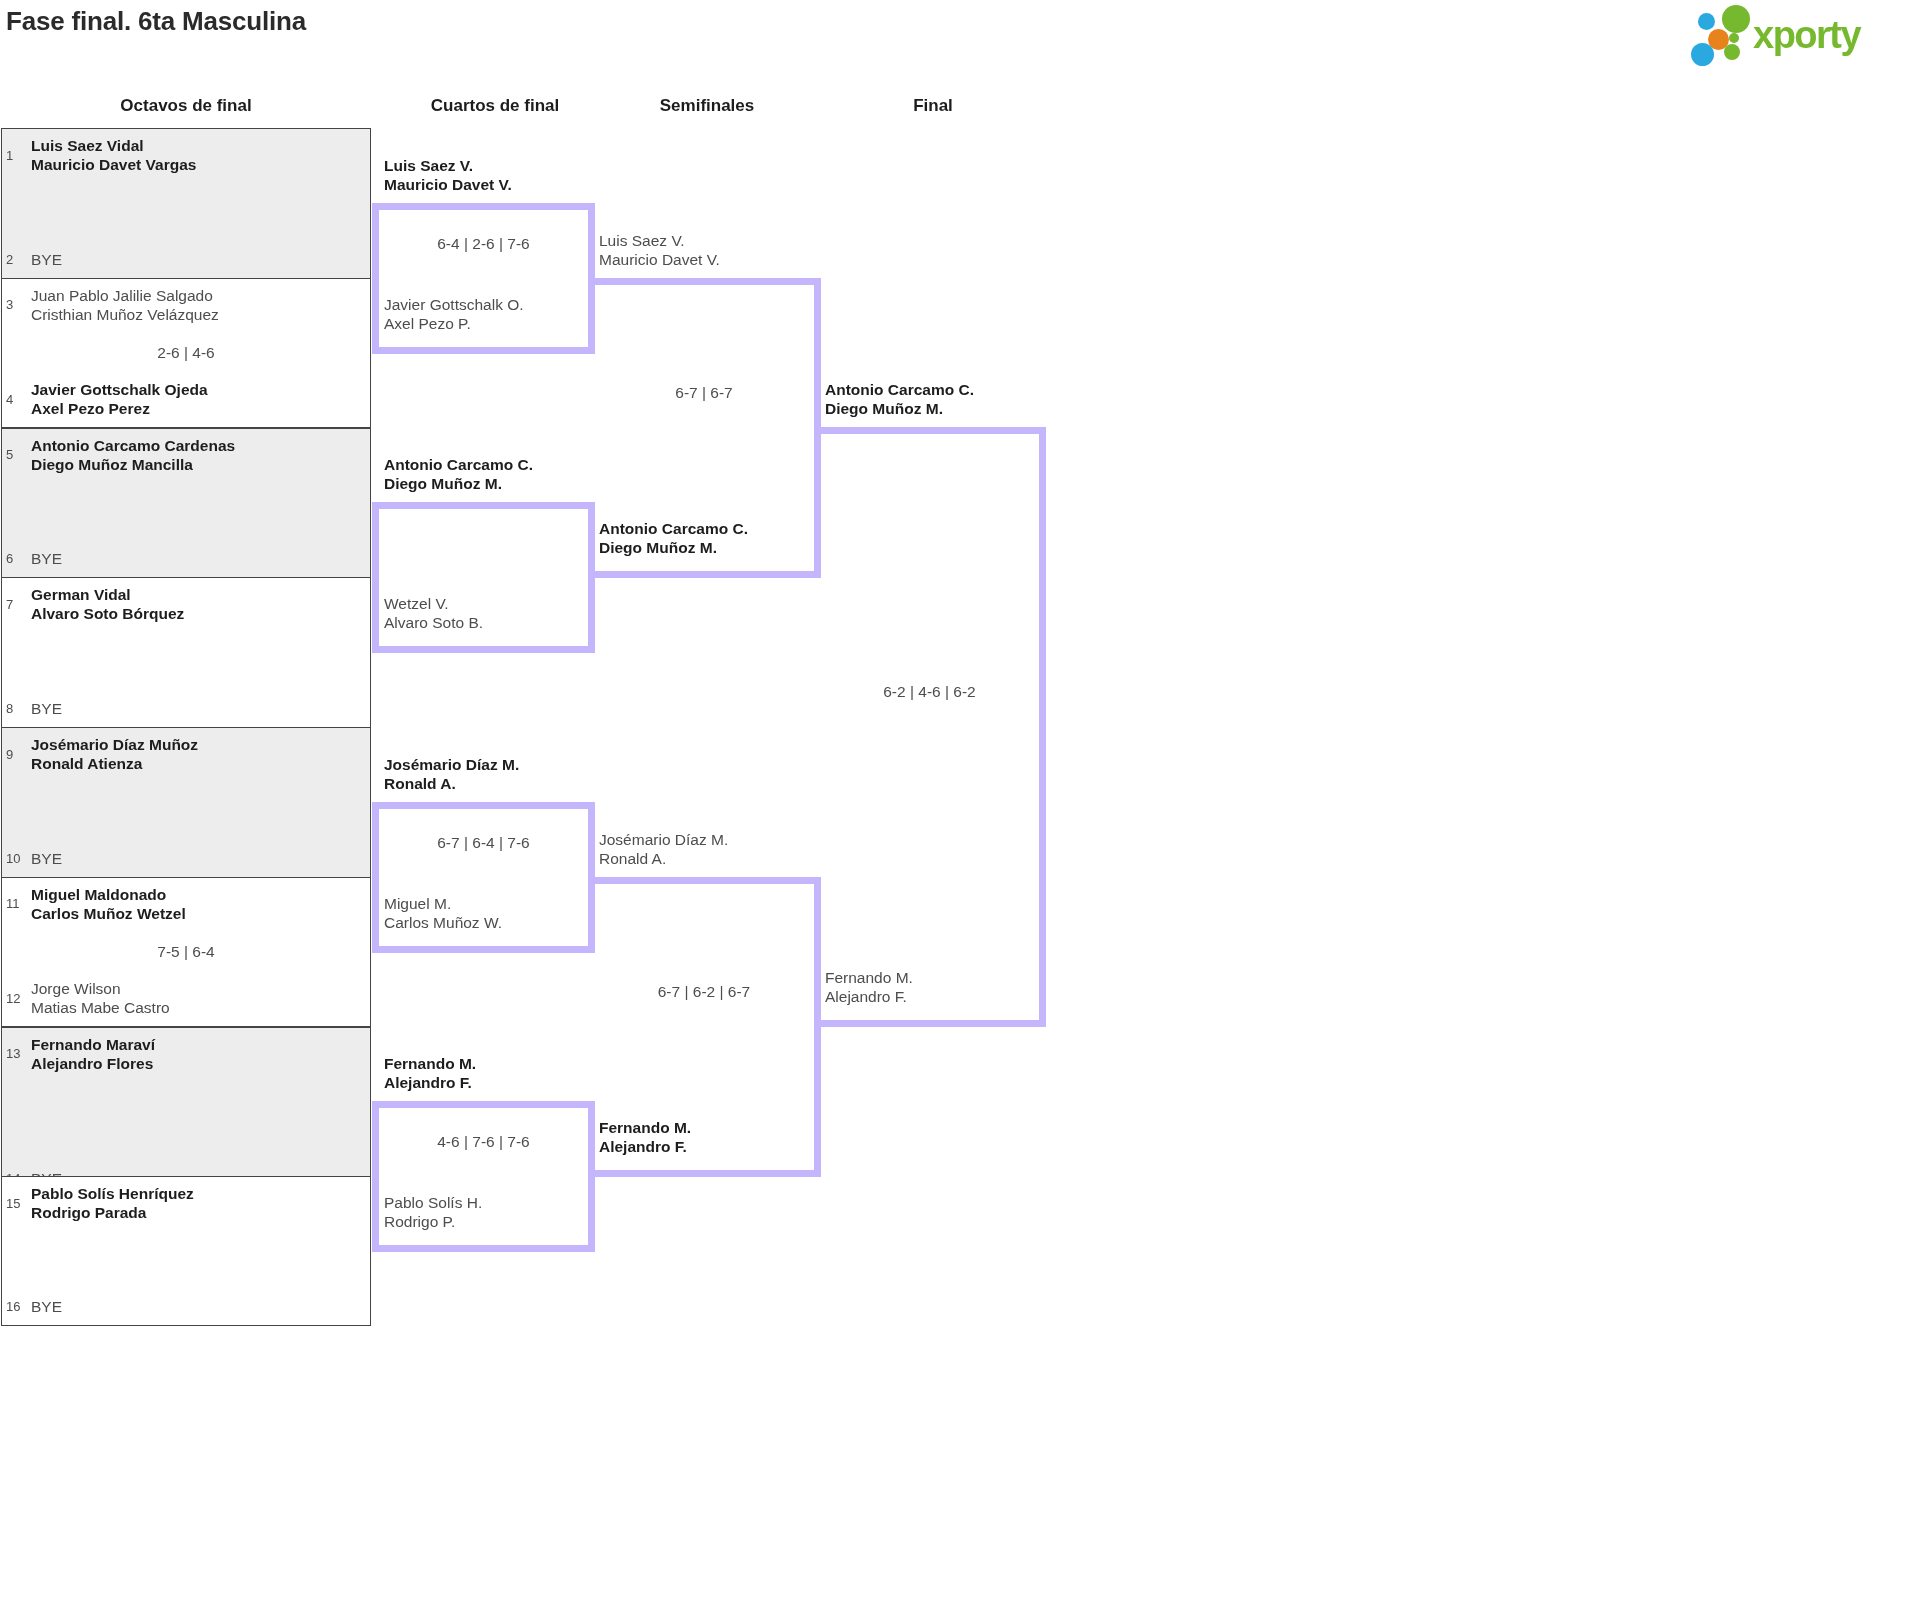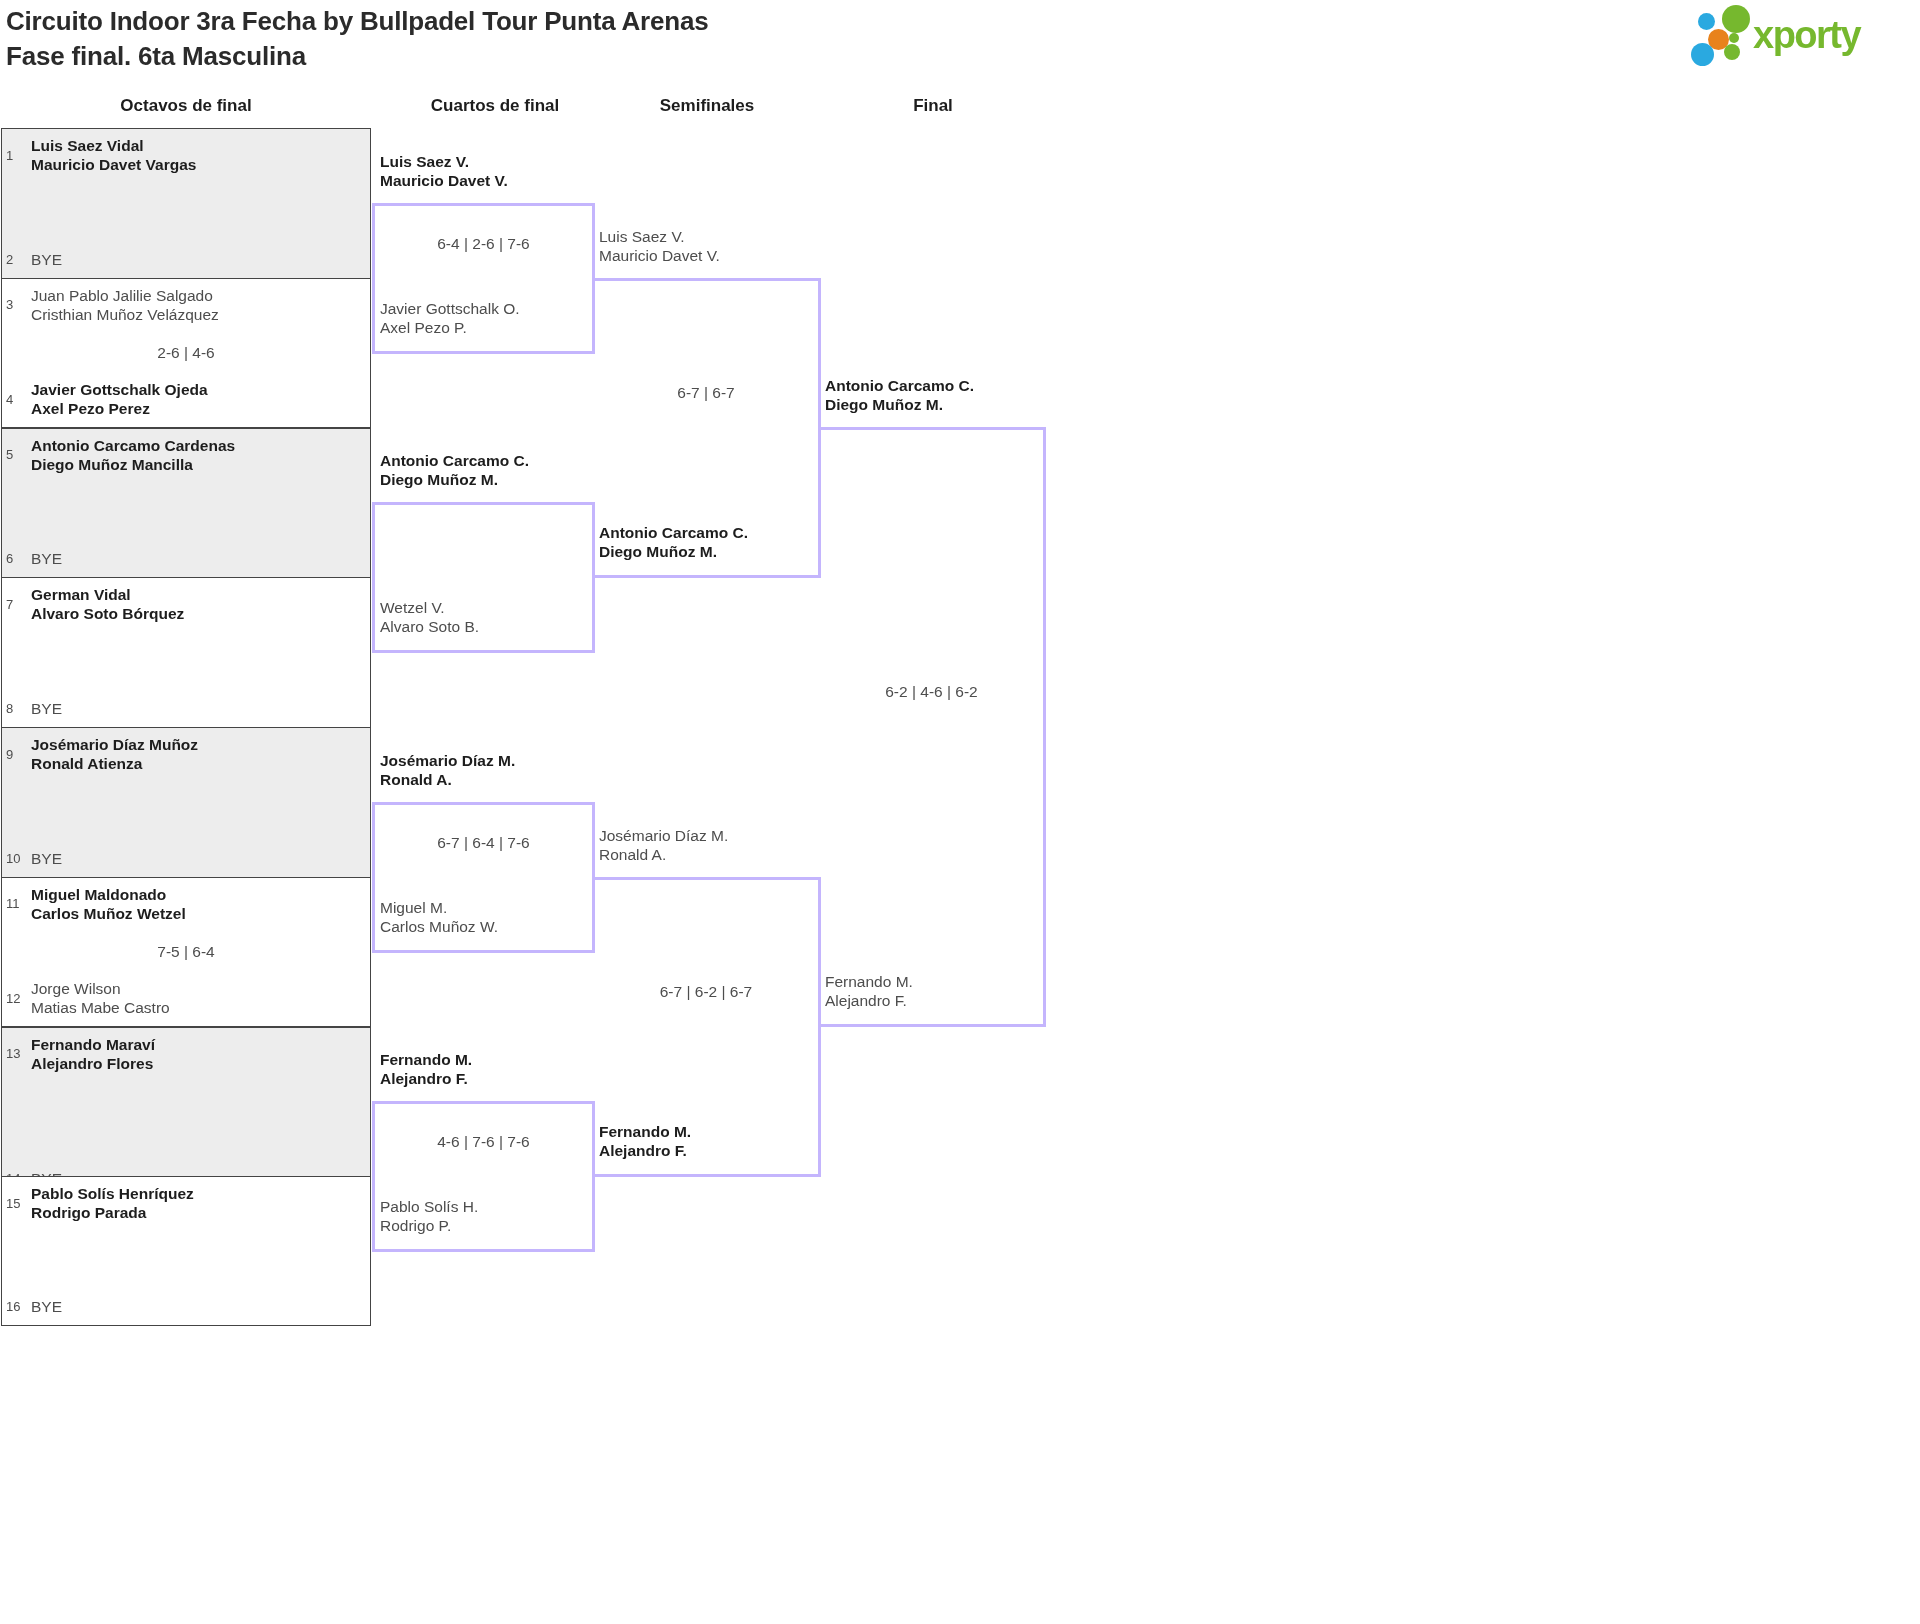--- a/index.html
+++ b/index.html
@@ -28,36 +28,35 @@
   .t-top{top:7px;}
   .t-bot{bottom:9px;}
   .seed{flex:0 0 23px;width:23px;font-size:13px;color:#4d4d4d;}
   .names{display:block;}
   .nl{display:block;font-size:15.5px;line-height:19px;color:#4d4d4d;white-space:nowrap;}
   .w .nl{font-weight:700;color:#1d1d1d;}
   .oscore{position:absolute;left:0;right:0;top:0;bottom:0;display:flex;
           align-items:center;justify-content:center;font-size:15.5px;color:#4d4d4d;}
 
   
-  .mbox{position:absolute;border:3px solid #c4b5fd;box-sizing:border-box;}
+  .mbox{position:absolute;border:7px solid #c4b5fd;box-sizing:border-box;}
   .mbox.noleft{border-left:none;}
   .lbl{position:absolute;left:5px;}
   .lbl-top{bottom:calc(100% + 16px);}
   .lbl-bot{bottom:14px;}
   .mscore{position:absolute;left:0;right:0;top:0;height:calc(100% - 70px);
           display:flex;align-items:center;justify-content:center;
           font-size:15.5px;color:#4d4d4d;}
 </style>
 </head>
 <body>
 
 <div class="page">
 
   <div class="title">
-    <div>Circuito Indoor 3ra Fecha by Bullpadel Tour Punta Arenas</div>
     <div>Fase final. 6ta Masculina</div>
   </div>
 
   <div class="logo">
     <span class="dot" style="left:7px;top:9px;width:17px;height:17px;background:#2aa9e0;"></span>
     <span class="dot" style="left:31px;top:1px;width:28px;height:28px;background:#76b82e;"></span>
     <span class="dot" style="left:17px;top:25px;width:21px;height:21px;background:#e8821c;"></span>
     <span class="dot" style="left:0px;top:39px;width:23px;height:23px;background:#2aa9e0;"></span>
     <span class="dot" style="left:33px;top:40px;width:16px;height:16px;background:#76b82e;"></span>
     <span class="dot" style="left:38px;top:29px;width:10px;height:10px;background:#76b82e;"></span>

